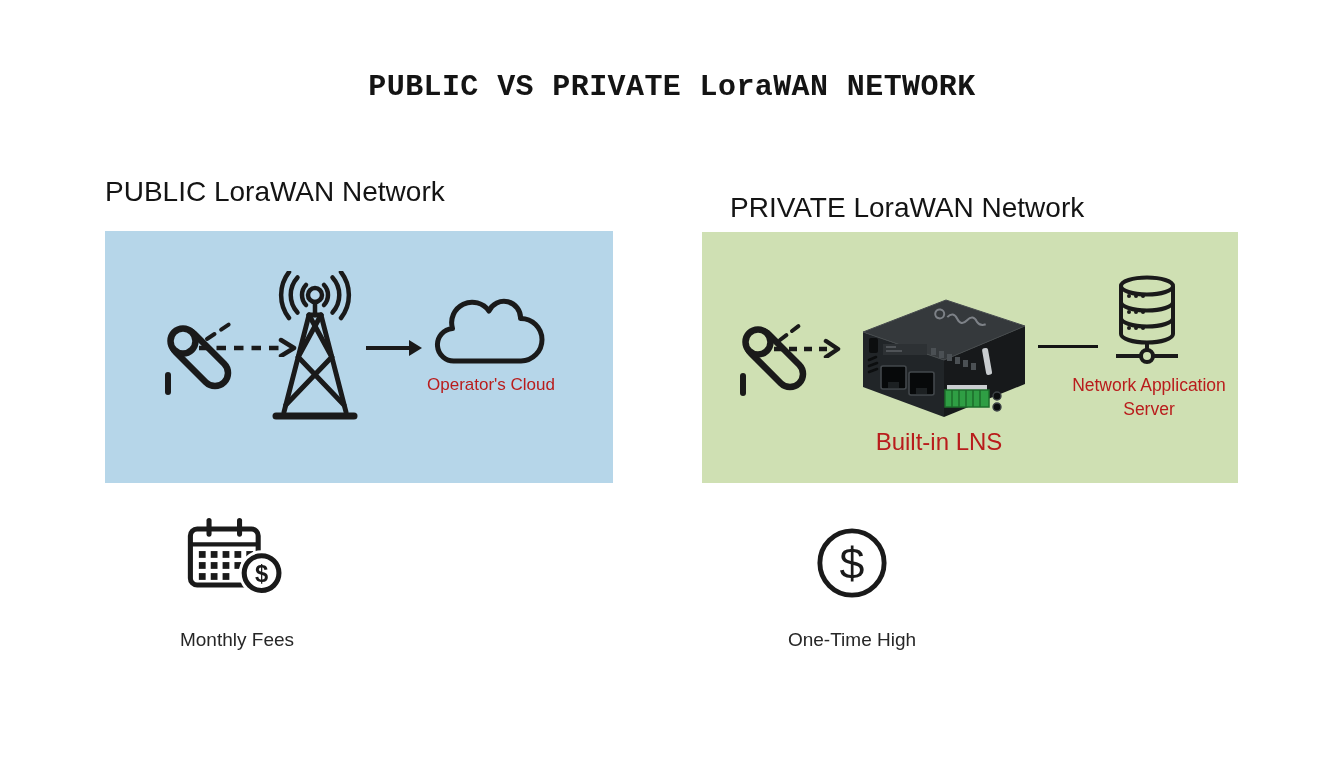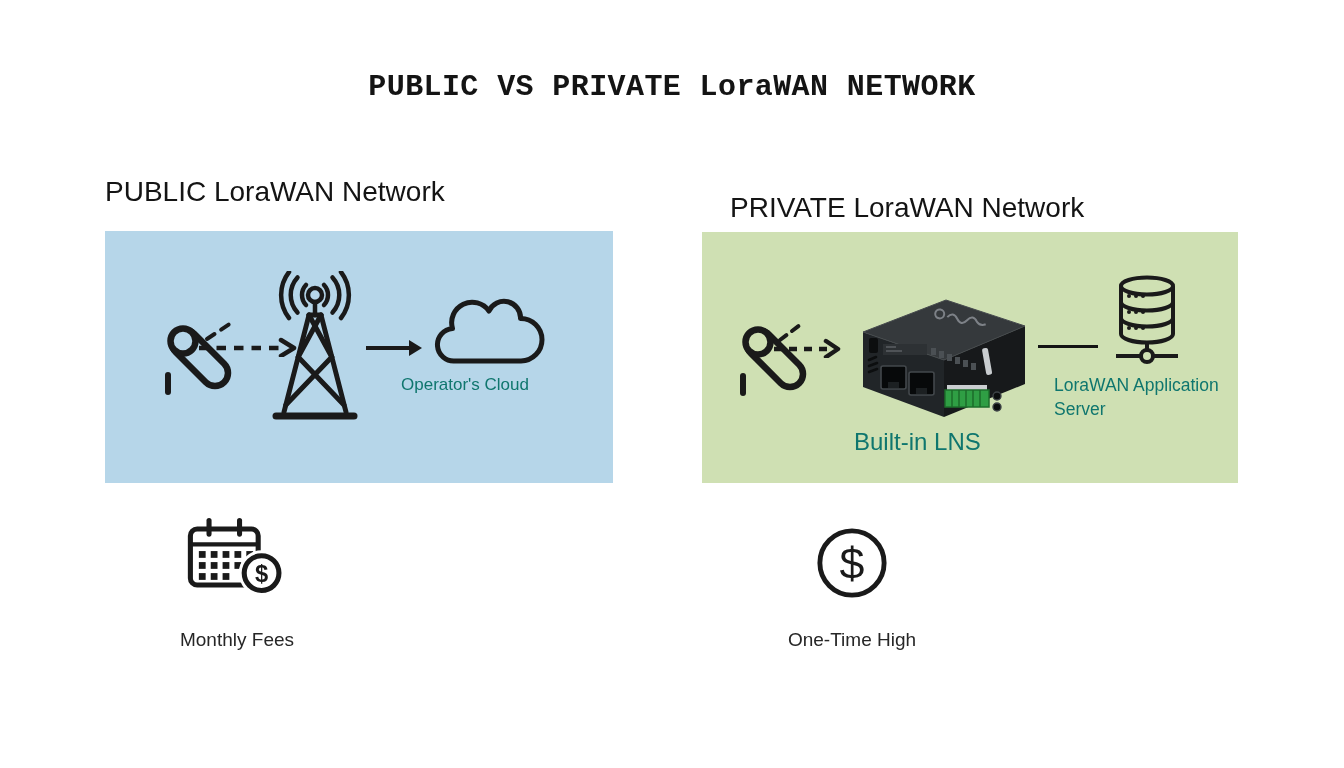--- a/index.html
+++ b/index.html
@@ -14,21 +14,21 @@
   }
   .col-heading {
     position:absolute; top:176px; text-align:left;
     font-size:28px; font-weight:400; color:#141414;
   }
   .heading-public  { left:105px; width:508px; }
   .heading-private { left:730px; width:536px;margin-top:16px; }
   .panel { position:absolute; }
   .panel-public  { left:105px; top:231px; width:508px; height:252px; background:var(--public-panel,#b6d6e9); }
   .panel-private { left:702px; top:232px; width:536px; height:251px; background:var(--private-panel,#cfe0b3); }
-  .panel-label { position:absolute; text-align:left; color:#0f766e; }
+  .panel-label { position:absolute; text-align:center; color:#b91c1c; }
   .op-cloud-label { left:296px; top:144px; width:180px; font-size:17px; }
   .builtin-label  { left:152px; top:196px; width:170px; font-size:24px; }
   .server-label   { left:352px; top:142px; width:190px; font-size:17.5px; line-height:1.35; }
   .connector-line { left:336px; top:113px; width:60px; height:3px; background:#141414; }
   .feature {
     position:absolute; top:516px; width:190px;
     display:flex; flex-direction:column; align-items:center;
   }
   .feature-monthly  { left:142px; }
   .feature-reliance { left:381px; }
@@ -186,21 +186,21 @@
       </g>
       <g stroke="#1a1a1a" stroke-width="4" fill="none">
         <path d="M35 68.5 V76"></path>
         <circle cx="35" cy="82" r="6"></circle>
         <path d="M4 82 H29"></path>
           <path d="M41 82 H66"></path>
       </g>
     </svg>
 
     <div class="panel-label server-label">
-      <div>LoraWAN Application</div>
+      <div>Network Application</div>
       <div>Server</div>
     </div>
   </div>
 
   <div class="feature feature-monthly">
     <div class="icon-box">
       <svg width="100" height="86" viewBox="0 0 118 98">
         <rect x="4" y="16" width="80" height="66" rx="8" fill="none" stroke="#1a1a1a" stroke-width="6"></rect>
         <path d="M4 34 H84" stroke="#1a1a1a" stroke-width="5"></path>
         <path d="M26 6 V22" stroke="#1a1a1a" stroke-width="6" stroke-linecap="round"></path>

